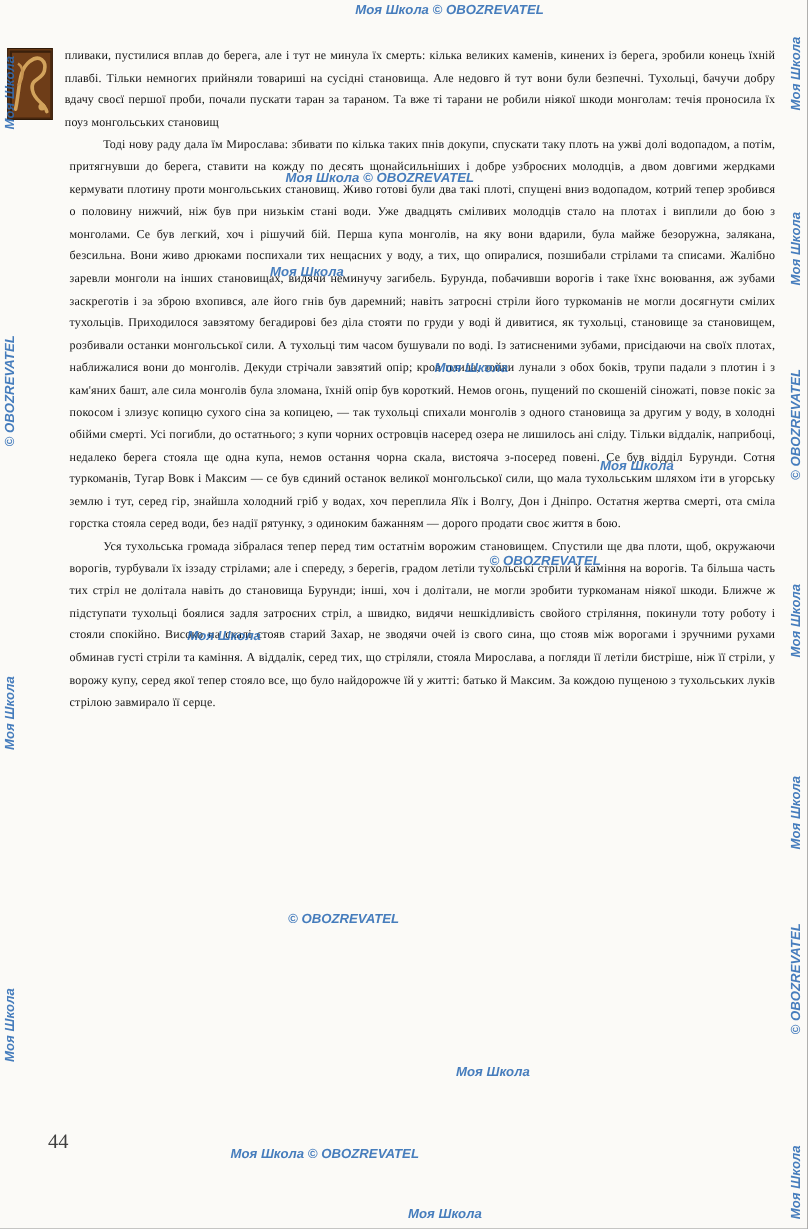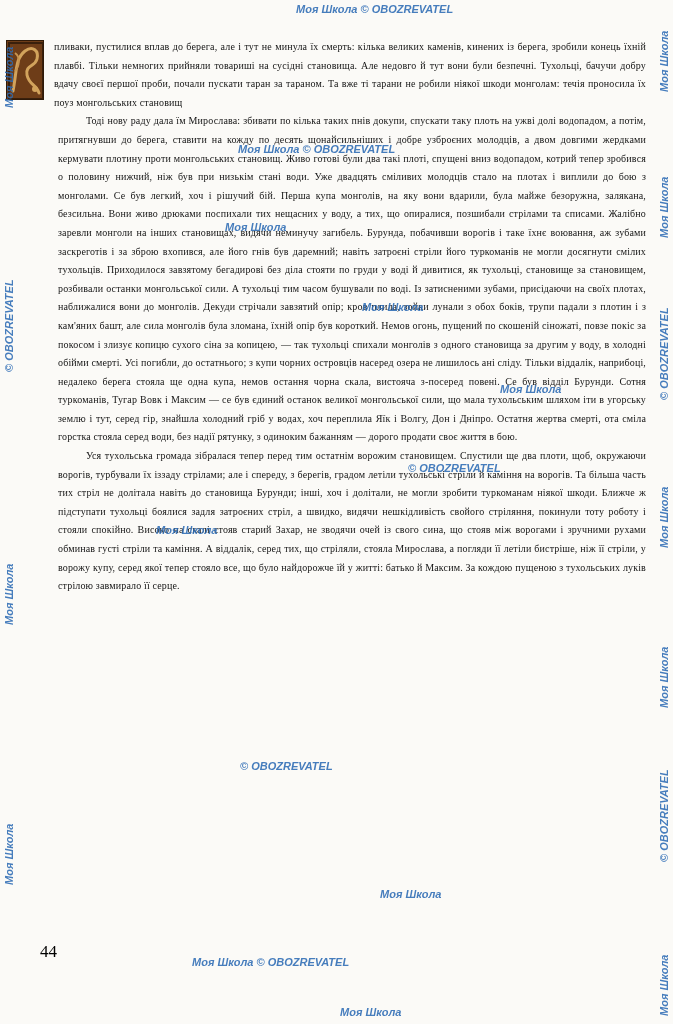--- a/index.html
+++ b/index.html
@@ -25,21 +25,21 @@
   p.para.indent { text-indent:28px;margin-left:20px; }
   .ornament {
     position:absolute; left:6px; top:40px;
     width:38px; height:60px;
     border:1px solid #2f1a09;
     background:#6e3d18;
     overflow:hidden;
   }
   .page-number {
     position:absolute; left:40px; top:942px;
-    font-size:17px; color:#000000;
+    font-size:17px; color:#404040;
     font-family:"Liberation Serif",serif;
   }
   .wm {
     position:absolute;
     font-family:"Liberation Sans","DejaVu Sans",sans-serif;
     font-size:11px; font-weight:bold; font-style:italic;
     color:#2e6cb5; opacity:0.88;
     white-space:nowrap;
     pointer-events:none;
   }

